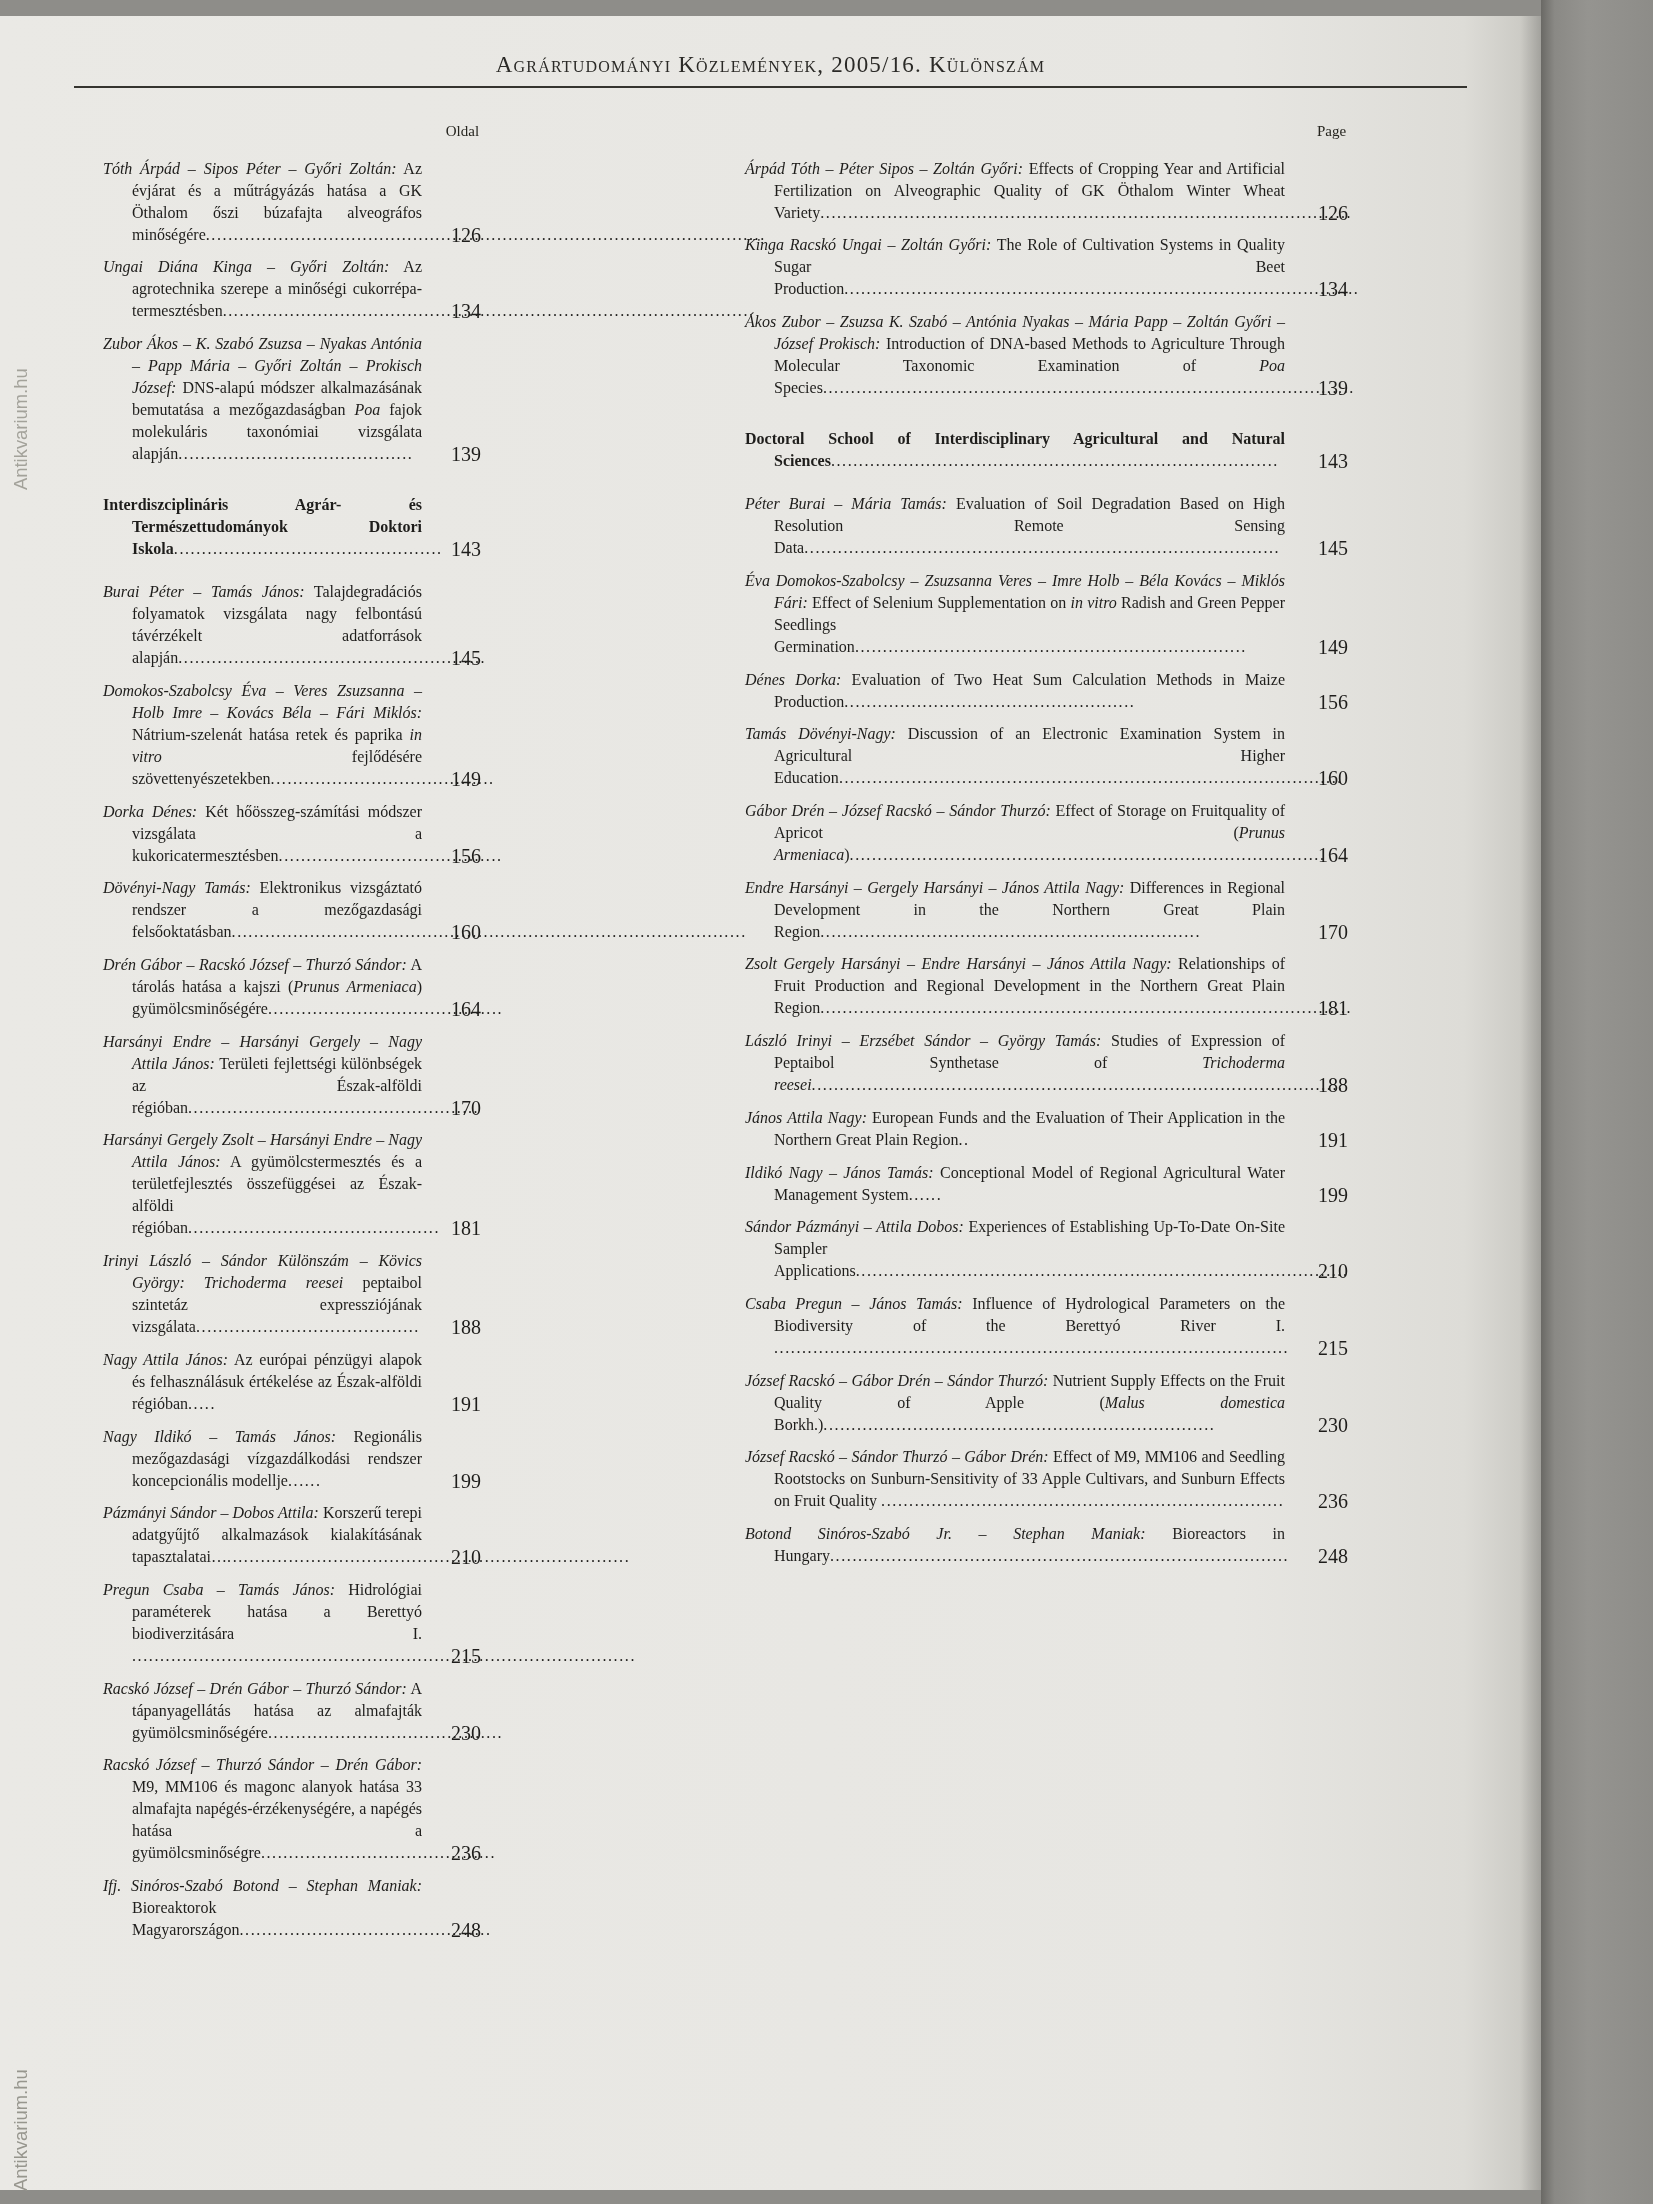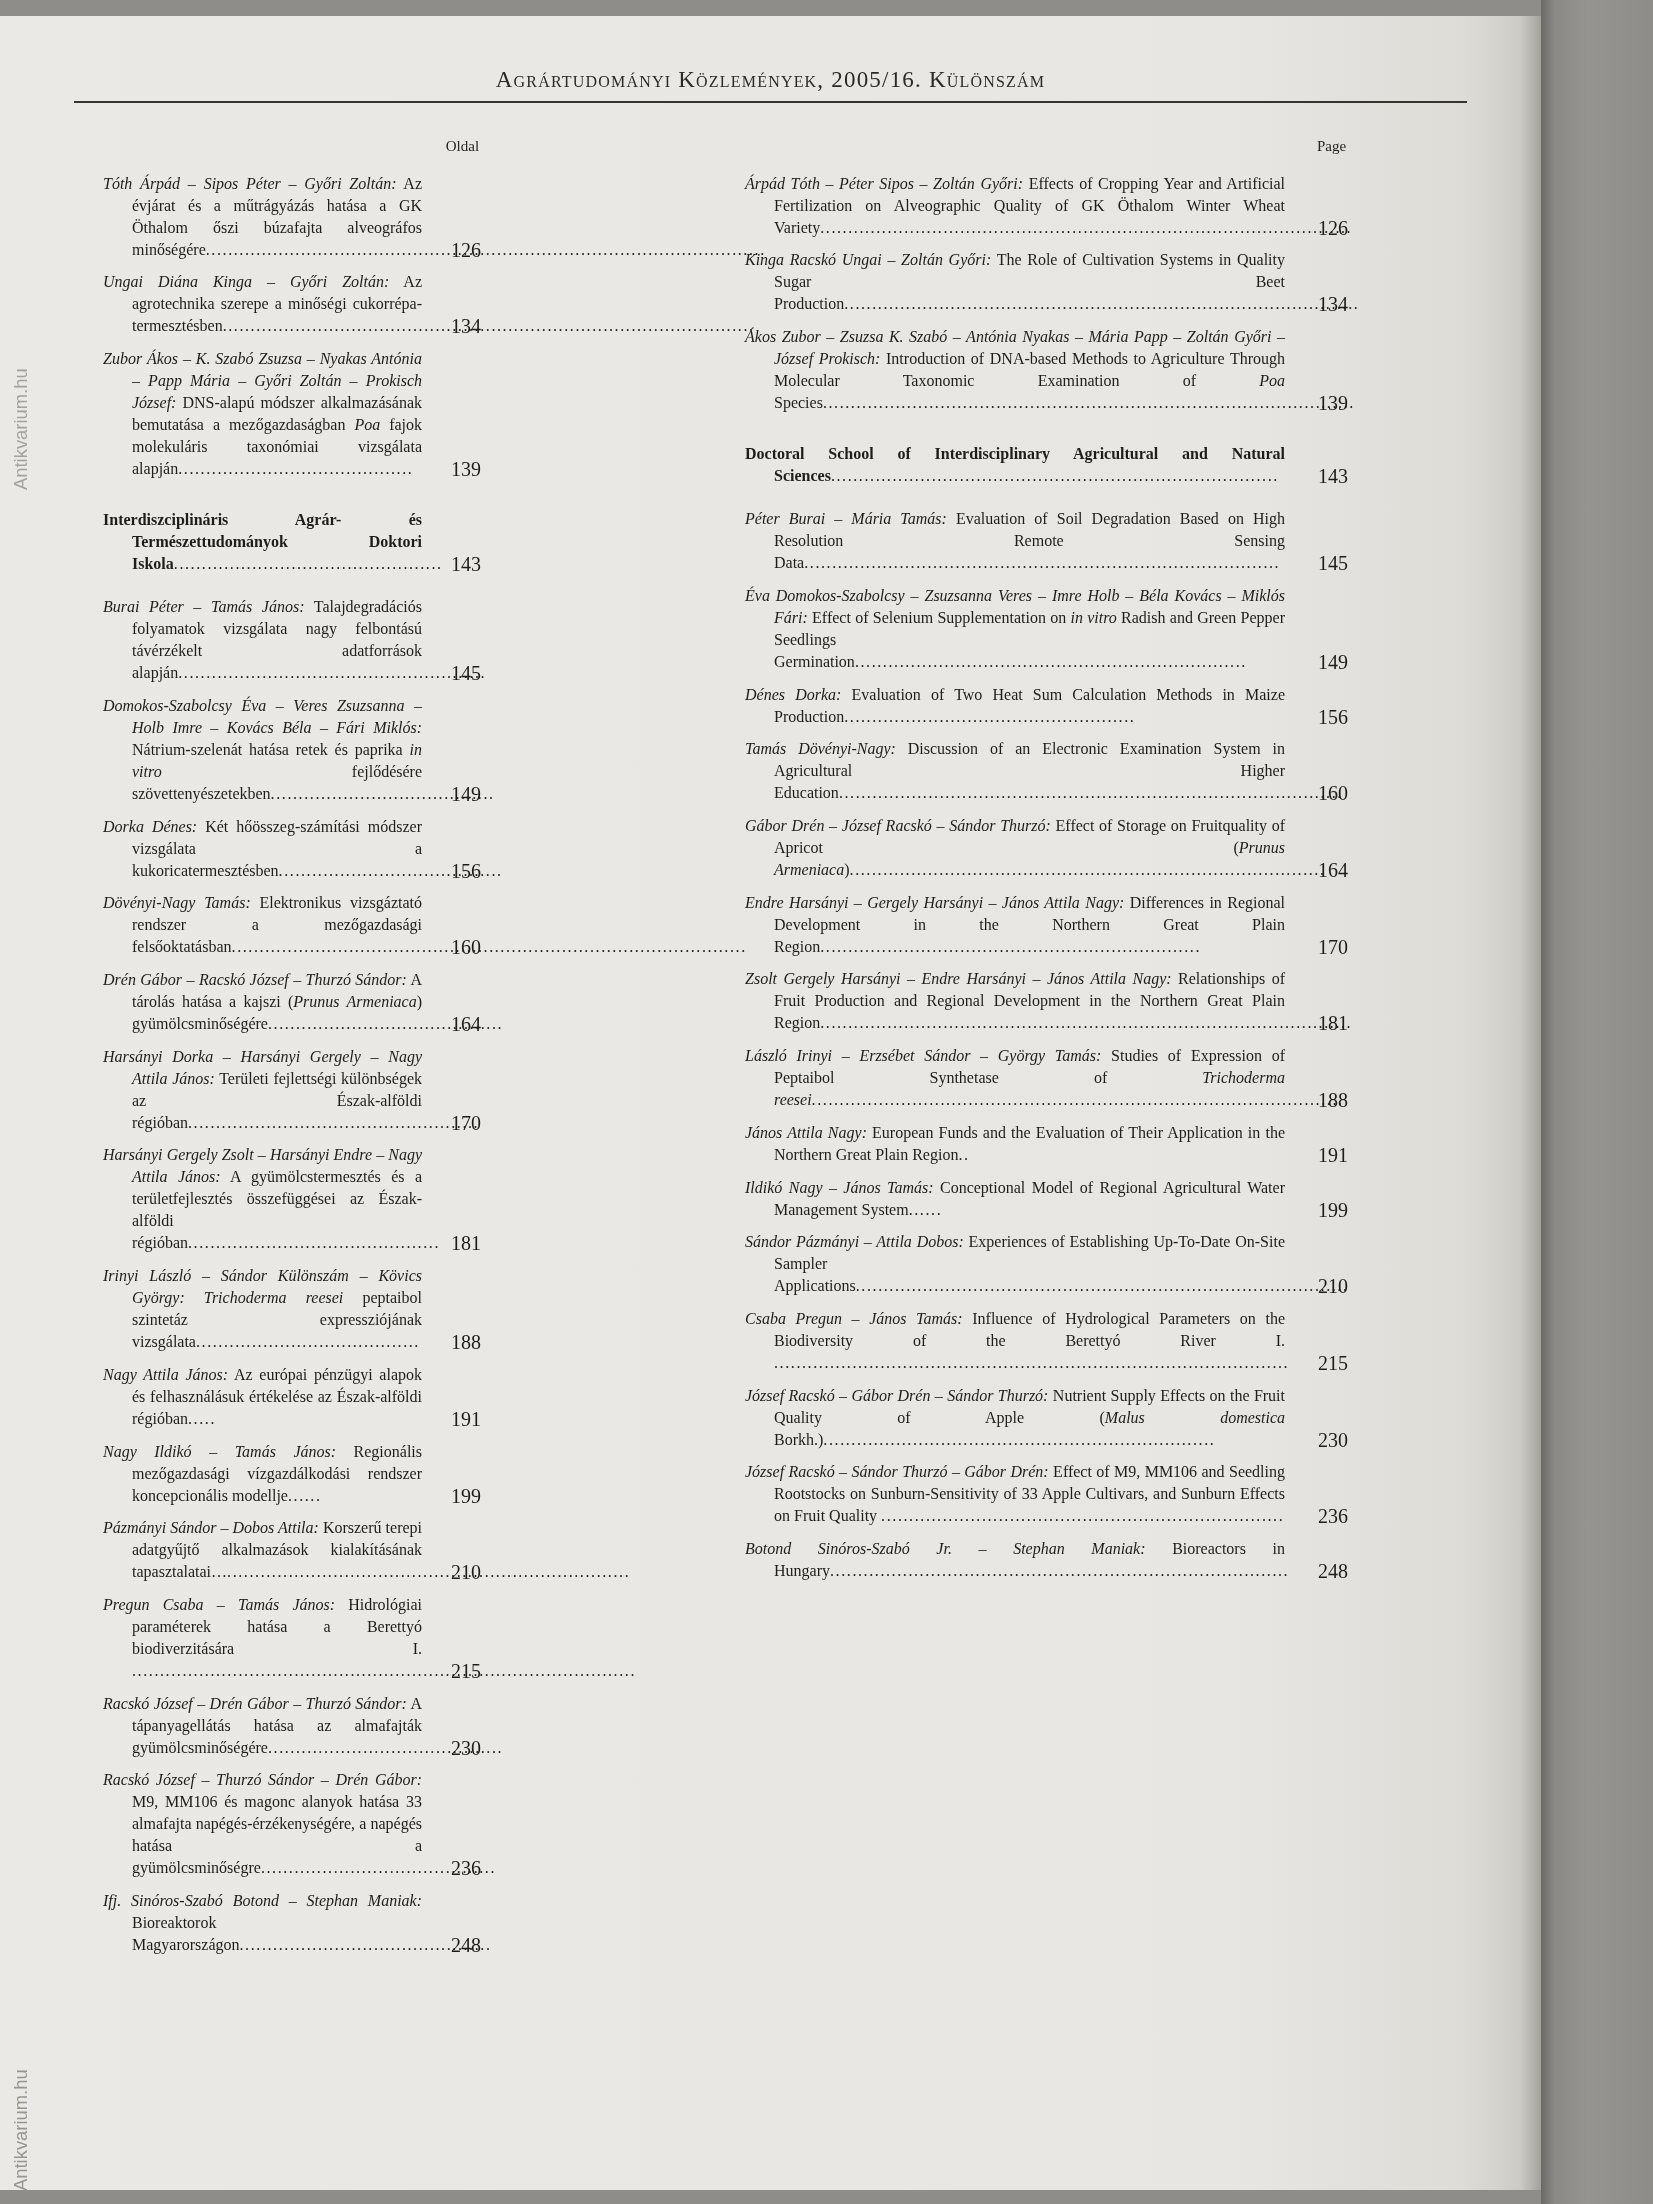--- a/index.html
+++ b/index.html
@@ -17,21 +17,21 @@
     background:linear-gradient(90deg,#eae9e5 0%, #e7e6e2 80%, #dddcd7 95%, #c6c5bf 100%);
   }
   .page::after {
     content:""; position:absolute; right:0; top:0; width:21.3px; height:100%;
     background:linear-gradient(90deg, rgba(0,0,0,0) 0%, rgba(0,0,0,0.18) 100%);
   }
   .edge-band {
     position:absolute; top:0; right:0; width:113px; height:2205px;
     background:linear-gradient(90deg,#6a6965 0px,#8a8985 13.6px,#959490 47px,#8d8c88 113px);
   }
-  header { padding-top:51px; }
+  header { padding-top:36px; }
   .journal-title {
     margin:0; text-align:center;
     font-size:23px; font-weight:normal;
     font-variant:small-caps; letter-spacing:1.2px;
     color:#2b2a27;
   }
   .rule {
     margin:8.7px 74px 0 74px;
     border-top:2.4px solid #35342f;
   }
@@ -115,21 +115,21 @@
           </div>
           <div class="entry">
             <p class="entry-text"><span class="seg it">Dövényi-Nagy Tamás:</span><span class="seg rm"> Elektronikus vizsgáztató rendszer a mezőgazdasági felsőoktatásban</span><span class="dots">............................................................................................</span></p>
             <span class="pagenum">160</span>
           </div>
           <div class="entry">
             <p class="entry-text"><span class="seg it">Drén Gábor – Racskó József – Thurzó Sándor:</span><span class="seg rm"> A tárolás hatása a kajszi (</span><span class="seg it">Prunus Armeniaca</span><span class="seg rm">) gyümölcsminőségére</span><span class="dots">..........................................</span></p>
             <span class="pagenum">164</span>
           </div>
           <div class="entry">
-            <p class="entry-text"><span class="seg it">Harsányi Dorka – Harsányi Gergely – Nagy Attila János:</span><span class="seg rm"> Területi fejlettségi különbségek az Észak-alföldi régióban</span><span class="dots">....................................................</span></p>
+            <p class="entry-text"><span class="seg it">Harsányi Endre – Harsányi Gergely – Nagy Attila János:</span><span class="seg rm"> Területi fejlettségi különbségek az Észak-alföldi régióban</span><span class="dots">....................................................</span></p>
             <span class="pagenum">170</span>
           </div>
           <div class="entry">
             <p class="entry-text"><span class="seg it">Harsányi Gergely Zsolt – Harsányi Endre – Nagy Attila János:</span><span class="seg rm"> A gyümölcstermesztés és a területfejlesztés összefüggései az Észak-alföldi régióban</span><span class="dots">.............................................</span></p>
             <span class="pagenum">181</span>
           </div>
           <div class="entry">
             <p class="entry-text"><span class="seg it">Irinyi László – Sándor Különszám – Kövics György: Trichoderma reesei</span><span class="seg rm"> peptaibol szintetáz expressziójának vizsgálata</span><span class="dots">........................................</span></p>
             <span class="pagenum">188</span>
           </div>

